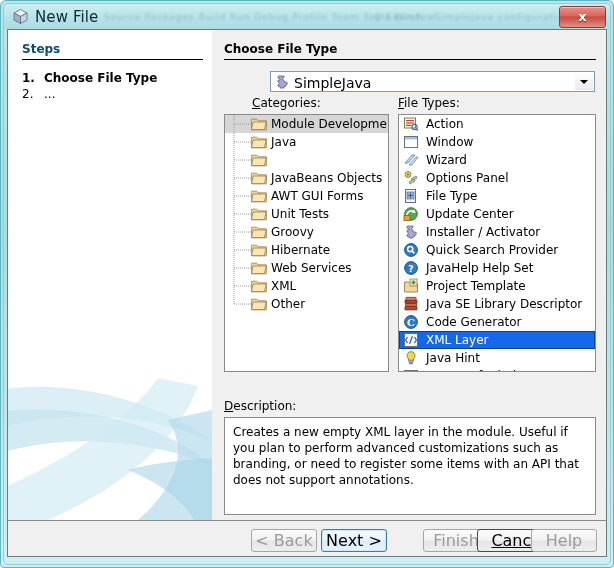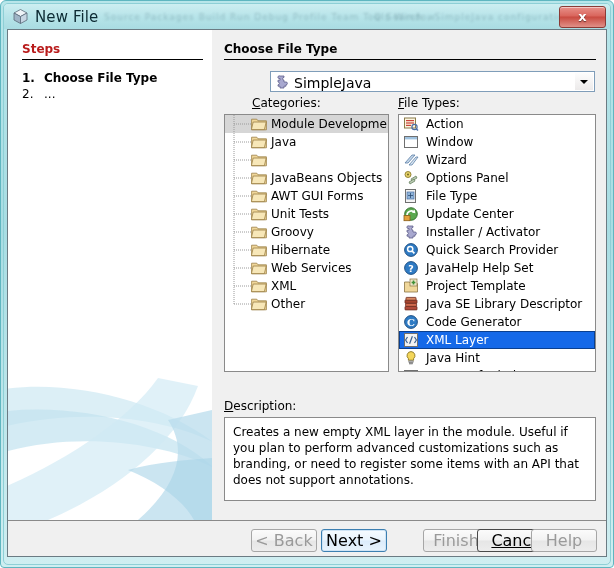--- a/index.html
+++ b/index.html
@@ -115,21 +115,21 @@
     position: absolute;
     left: 0; bottom: 0;
     width: 204px; height: 170px;
     pointer-events: none;
   }
   .steps-title {
     position: absolute;
     left: 14px; top: 12px;
     font-size: 12px;
     font-weight: bold;
-    color: #b91c1c;
+    color: #0c4a6e;
   }
   .steps-rule {
     position: absolute;
     left: 14px; top: 29px;
     width: 181px; height: 1px;
     background: #000;
   }
   .step-row {
     position: absolute;
     left: 14px;
@@ -246,21 +246,21 @@
   .ft-icon {
     position: absolute;
     left: 4px; top: 1px;
     width: 16px; height: 16px;
   }
 
   
   .desc-box {
     position: absolute;
     left: 11px; top: 387px;
-    width: 372px; height: 84px;
+    width: 372px; height: 98px;
     box-sizing: border-box;
     background: #ffffff;
     border: 1px solid #8a8a8a;
     padding: 6px 8px;
     font-size: 12px;
     line-height: 16px;
     color: #000;
   }
 
   

